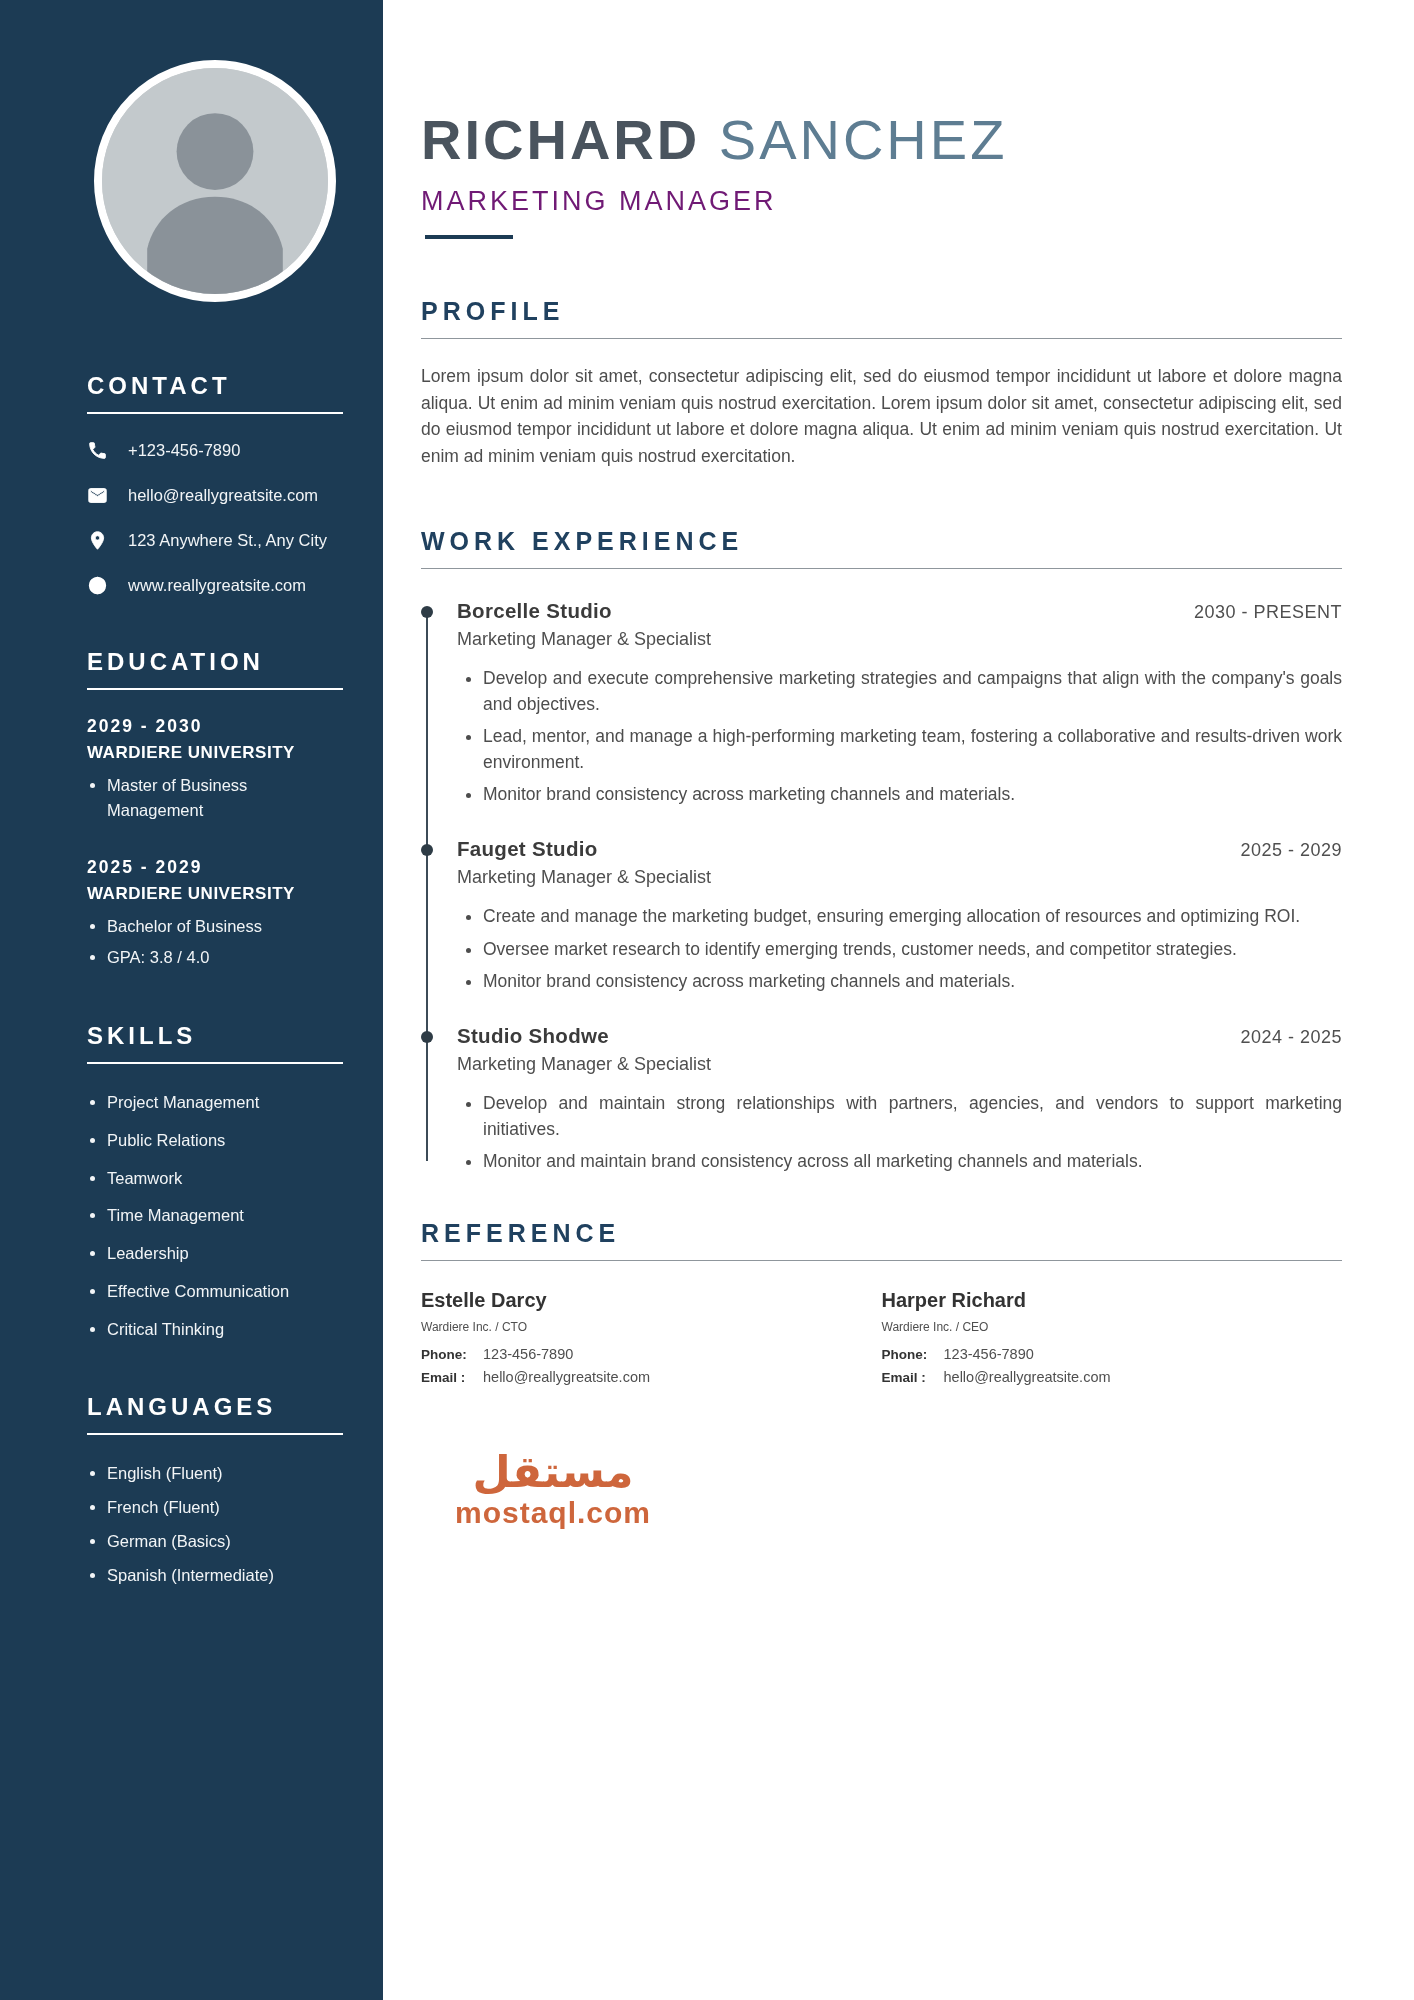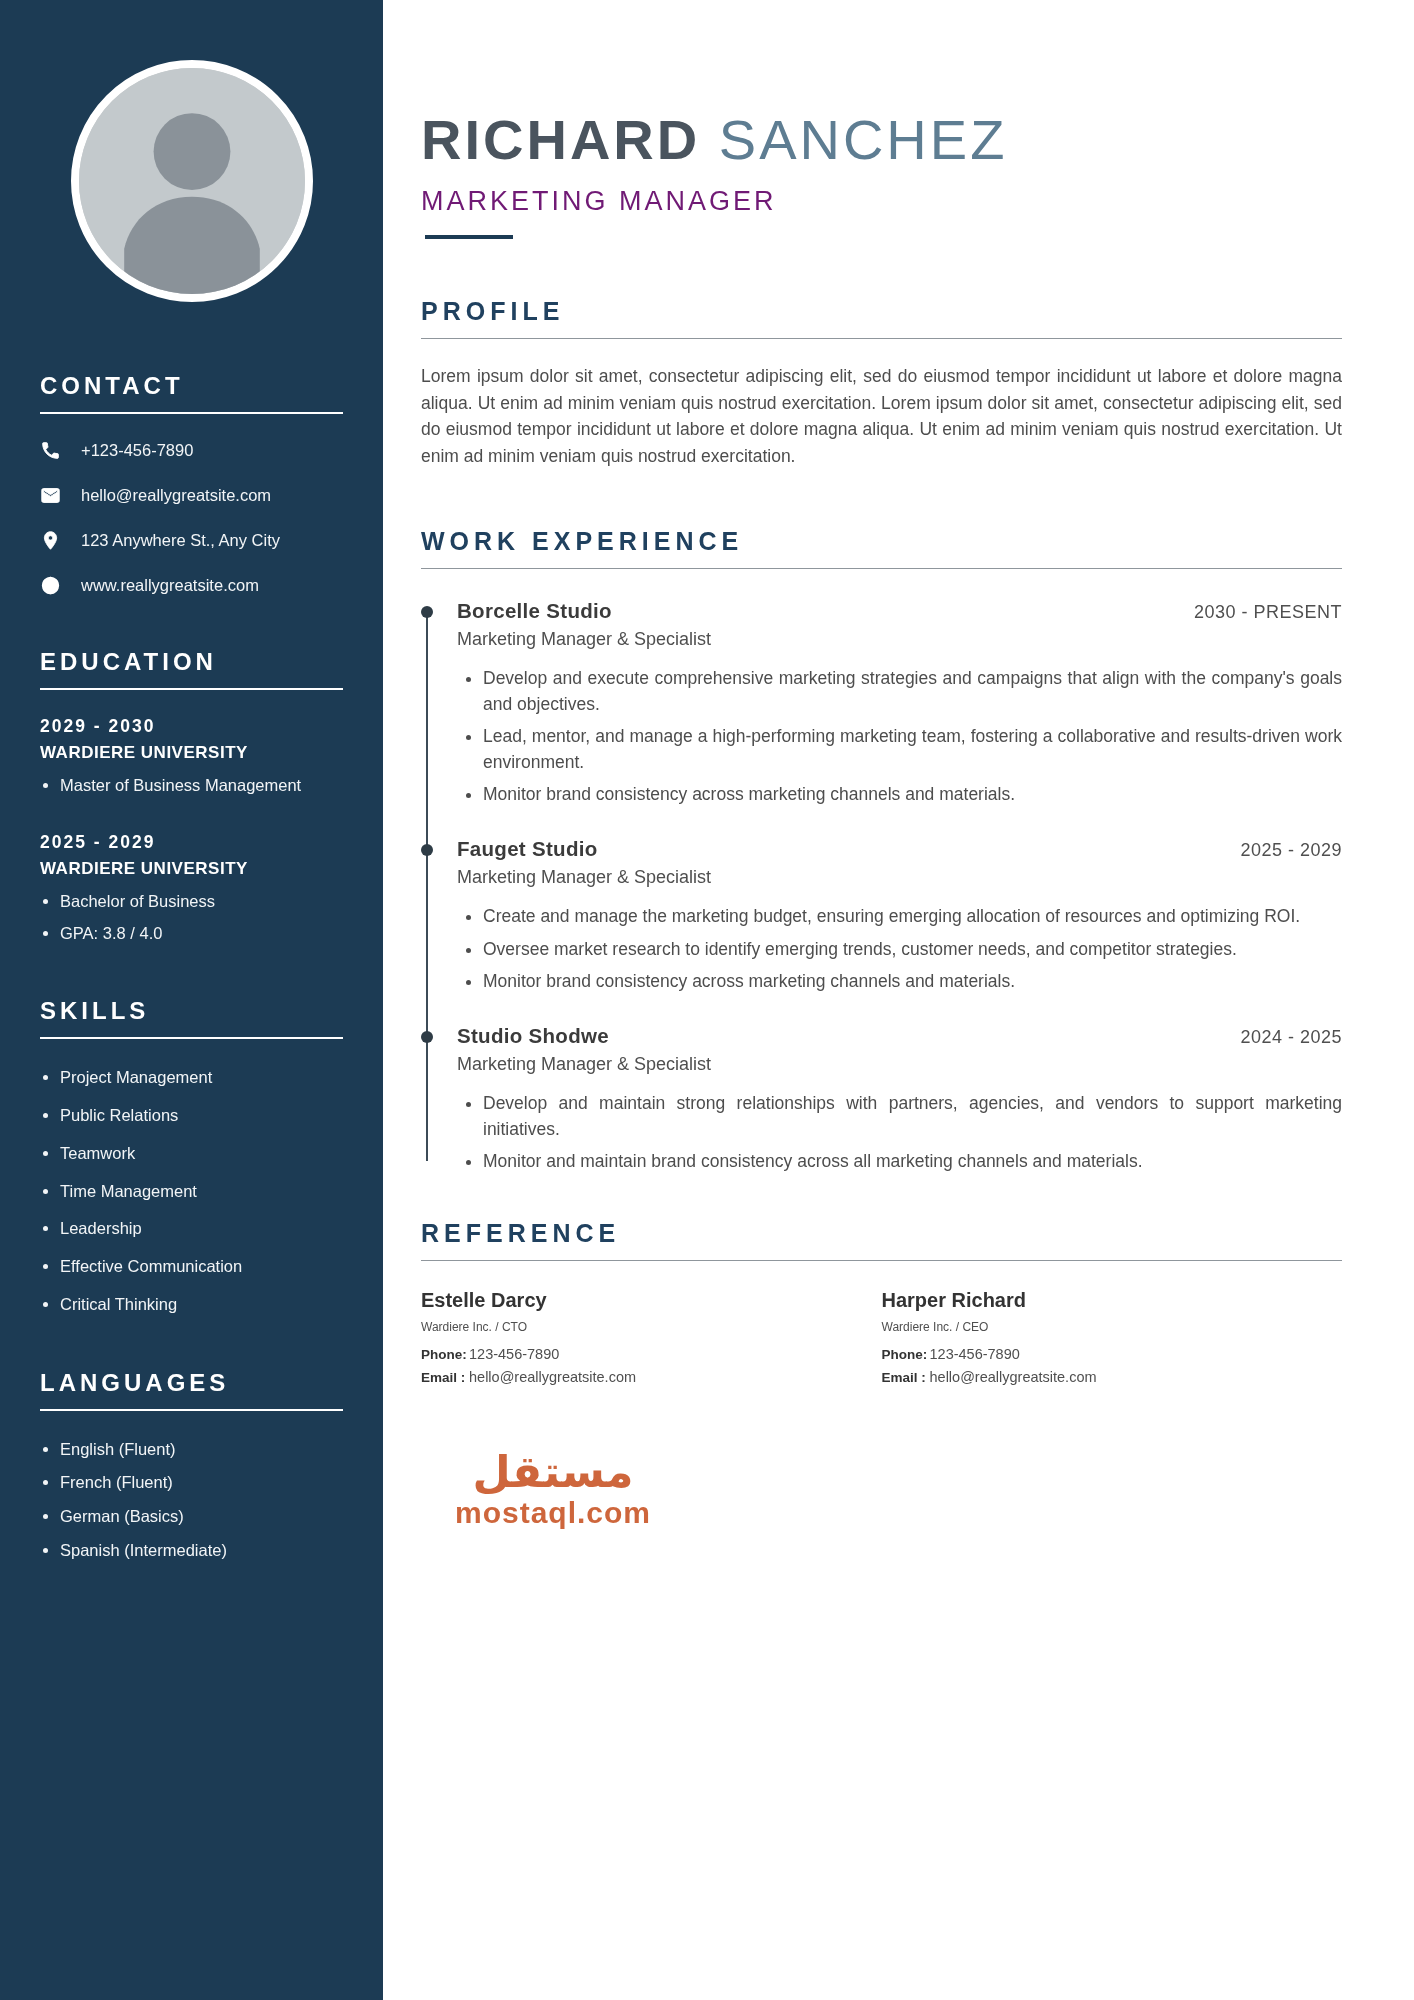--- a/index.html
+++ b/index.html
@@ -14,21 +14,21 @@
   body{background:#e8e8e8;font-family:"Liberation Sans","DejaVu Sans",sans-serif;}
   .page{
     width:1414px;height:2000px;margin:0 auto;background:#ffffff;
     display:flex;position:relative;overflow:hidden;
   }
 
   
   .sidebar{
     width:383px;min-width:383px;height:100%;
     background:var(--sidebar-bg,#1c3b54);color:#ffffff;
-    padding:60px 40px 40px 40px;
+    padding:60px 40px 40px 87px;
   }
   .photo-ring{
     width:242px;height:242px;border-radius:50%;
     border:8px solid #ffffff;overflow:hidden;margin:0 auto 70px auto;
     background:#c8ccce;
   }
   .photo-ring svg{display:block;width:100%;height:100%;}
   .side-section{margin-bottom:52px;}
   .side-heading{
     font-size:24px;font-weight:700;letter-spacing:4px;color:#ffffff;
@@ -89,21 +89,21 @@
   .job-bullets li{
     font-size:17.5px;line-height:1.45;color:var(--body-text,#4d4d4d);
     text-align:justify;margin-bottom:7px;
   }
 
   
   .ref-grid{display:flex;margin-top:28px;}
   .ref-col{width:50%;}
   .ref-name{font-size:20px;font-weight:700;color:#333333;}
   .ref-position{font-size:12px;color:#4f4f4f;margin:8px 0 12px 0;}
-  .ref-row{display:flex;align-items:baseline;margin-bottom:7px;}
+  .ref-row{display:flex;align-items:baseline;gap:14px;margin-bottom:7px;}
   .ref-label{font-size:13.5px;font-weight:700;color:#333333;min-width:48px;}
   .ref-value{font-size:14.5px;color:#4f4f4f;}
 
   
   .watermark{
     position:absolute;left:455px;top:1448px;text-align:center;
     color:#c2410c;opacity:.8;pointer-events:none;line-height:1.1;
   }
   .watermark .wm-ar{font-size:44px;font-weight:700;}
   .watermark .wm-en{font-size:30px;font-weight:700;letter-spacing:1px;}

